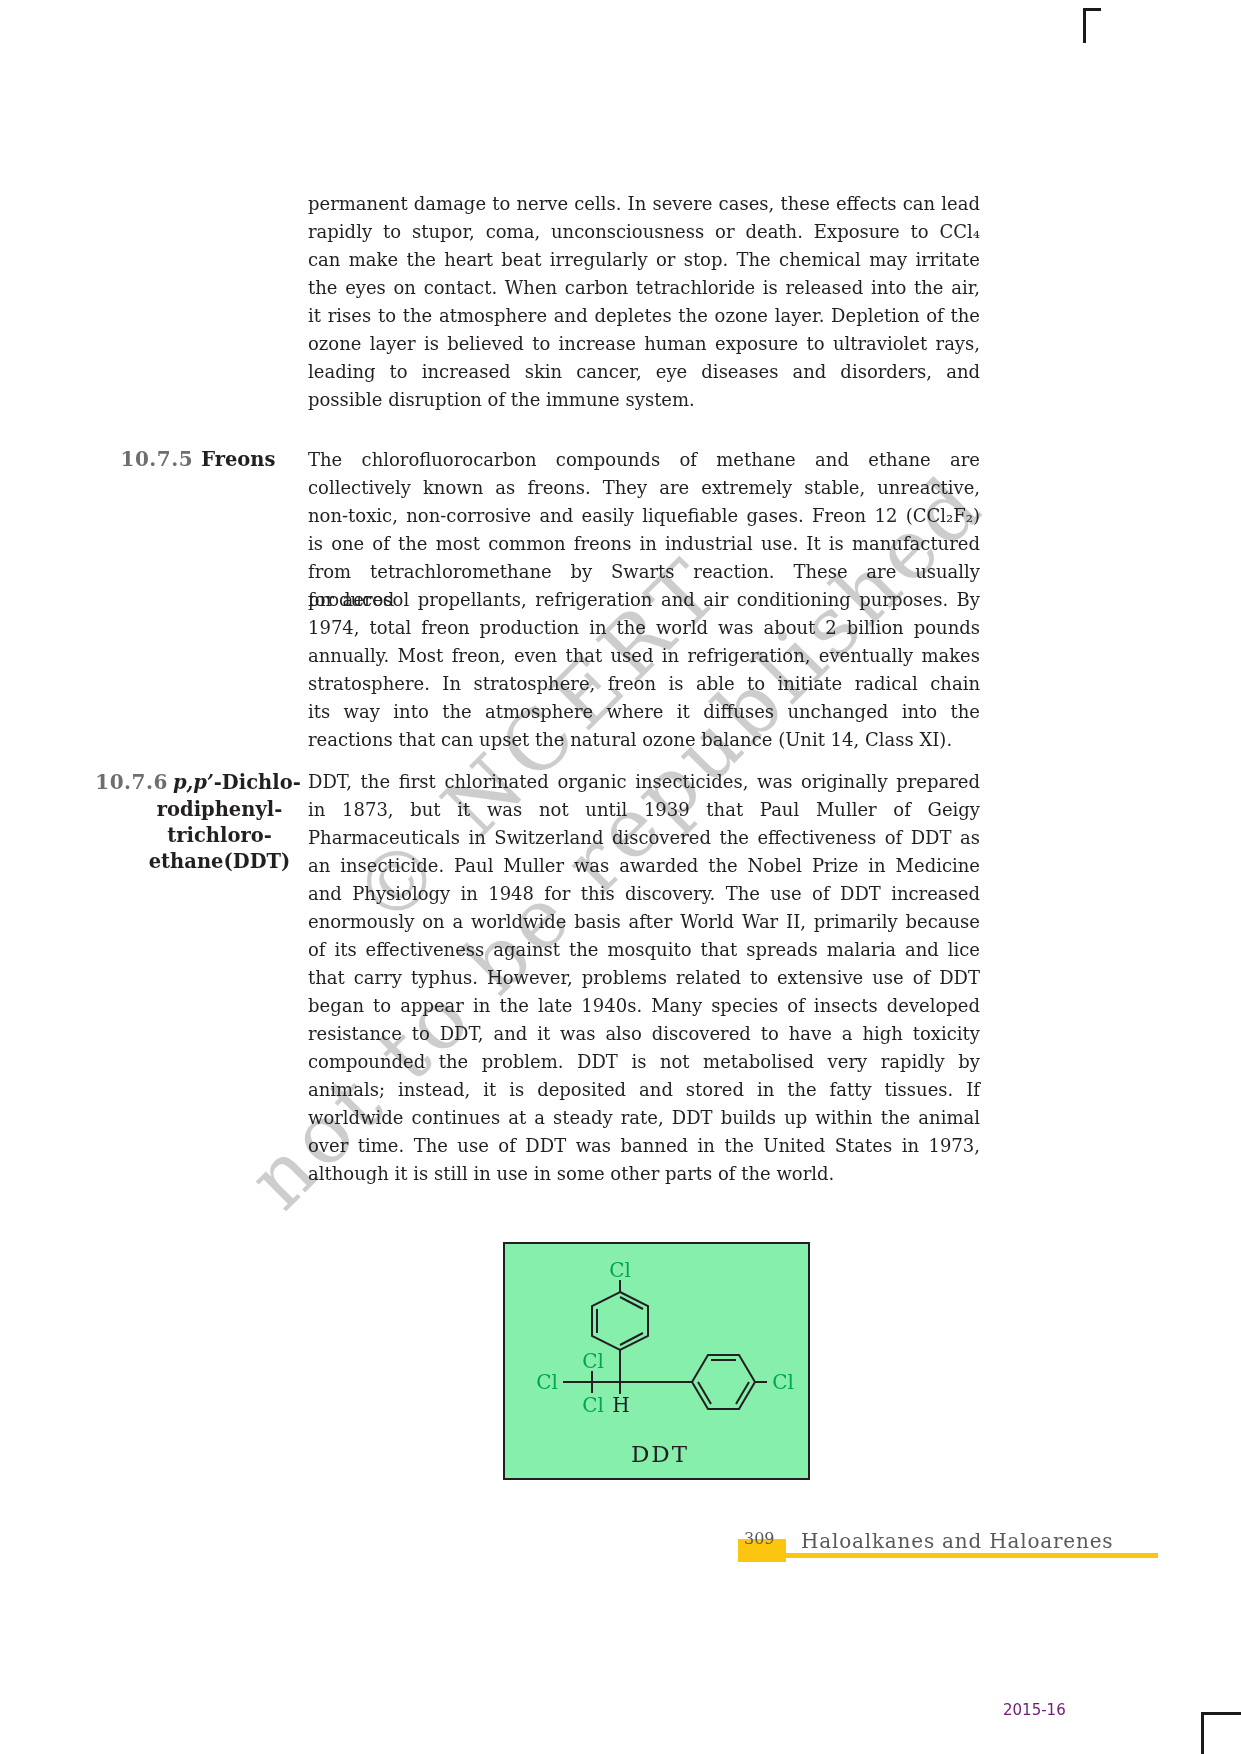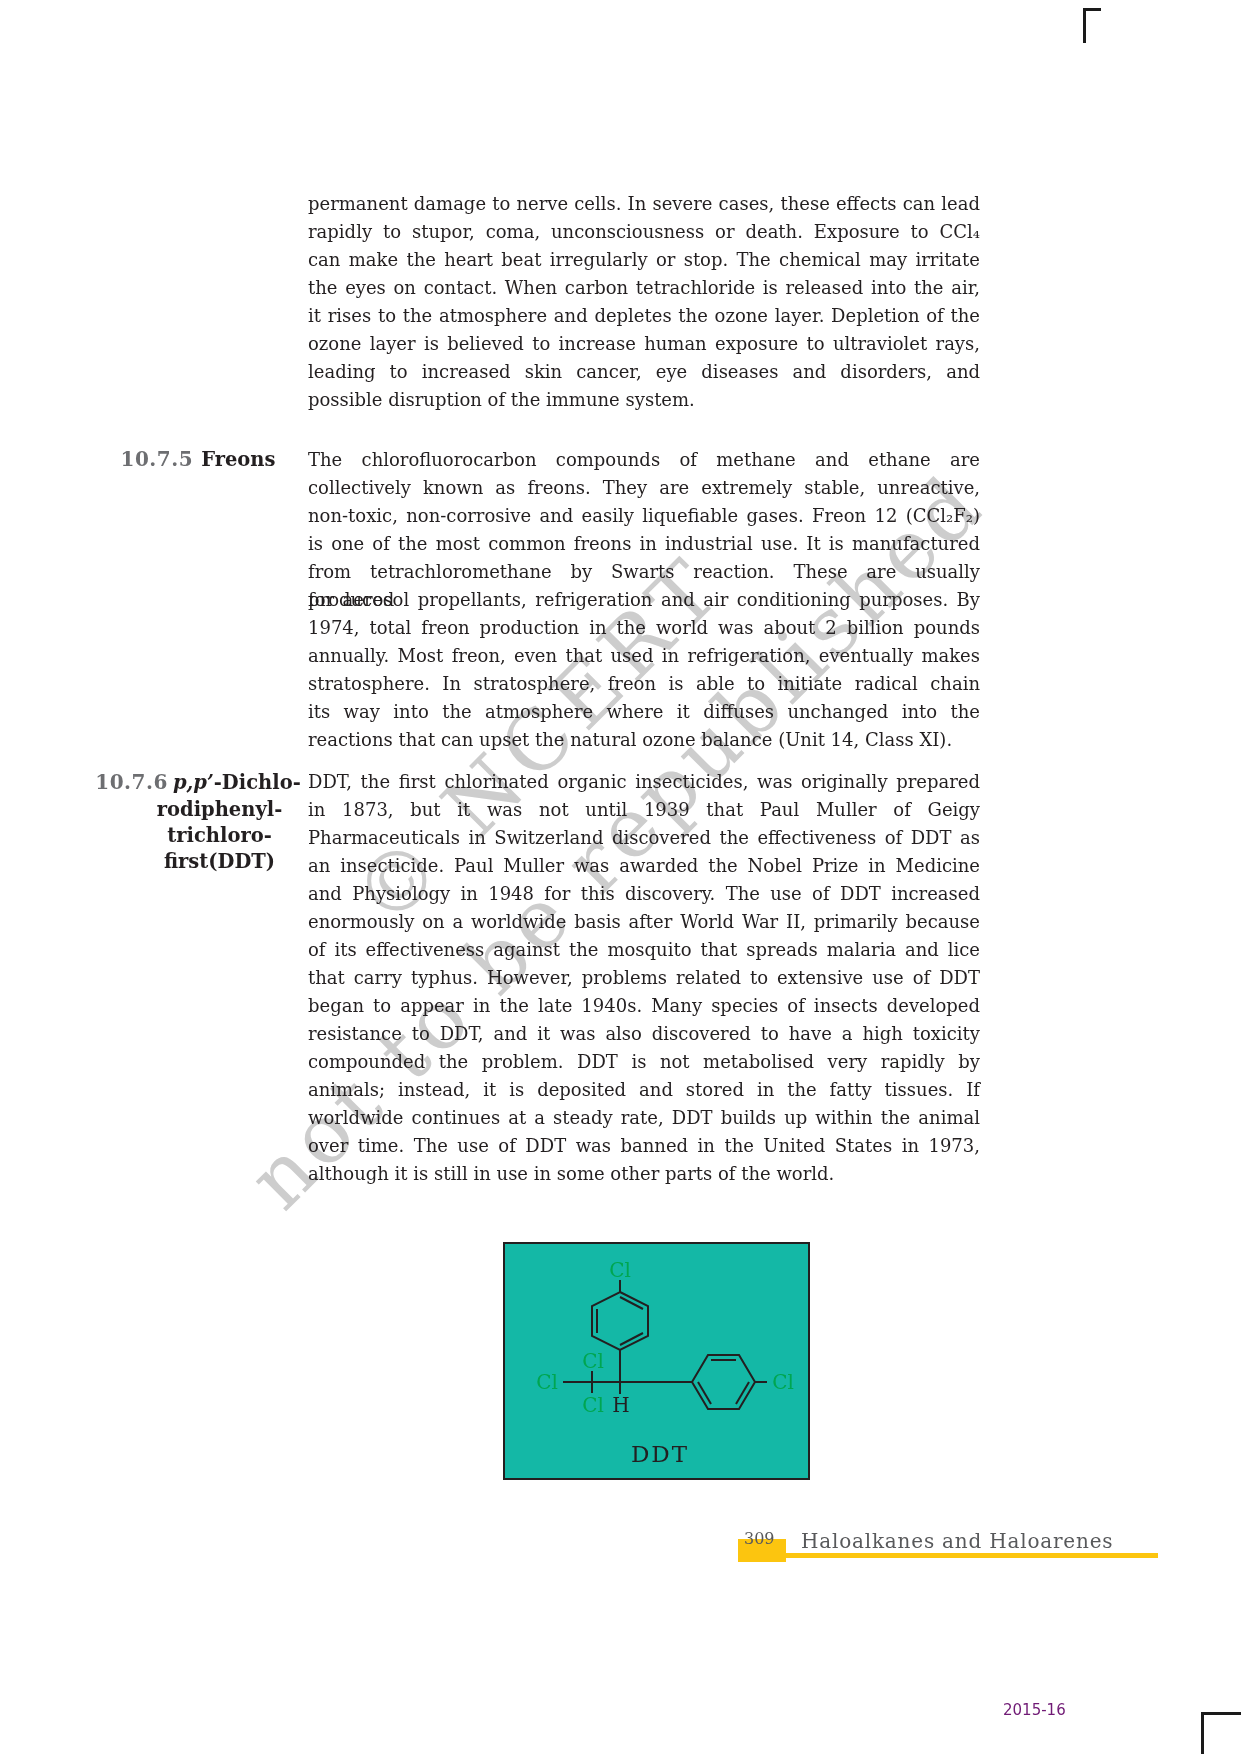--- a/index.html
+++ b/index.html
@@ -33,21 +33,21 @@
   .shline { line-height:26px; }
   .shline.indent { margin-left:43px; }
   .sec-num { font-weight:bold; font-size:20px; color:var(--section-number-gray,#6d6e71); letter-spacing:0.5px; }
   .sec-title { font-weight:bold; font-size:19.5px; color:var(--ink,#231f20); }
   .sec-title .chem-prefix { font-style:italic; }
   .sh1 .sec-title { margin-left:8px; }
 
   
   .figure-box {
     position:absolute; left:503px; top:1242px; width:307px; height:238px;
-    border:2px solid var(--ink,#231f20); box-sizing:border-box; z-index:2; background:#14b8a6;
+    border:2px solid var(--ink,#231f20); box-sizing:border-box; z-index:2; background:#86efac;
   }
   .ddt-svg { position:absolute; left:0; top:0; }
   .ddt-svg text { font-family:"DejaVu Serif","Liberation Serif",serif; font-size:20px; text-anchor:middle; }
   .ddt-svg text.cl { fill:var(--chlorine-green,#00a651); }
   .ddt-svg text.atom { fill:var(--ink,#231f20); }
   .ddt-svg text.caption { font-size:23px; letter-spacing:2px; fill:var(--ink,#231f20); }
 
   
   .pg-highlight { position:absolute; left:738px; top:1539px; width:48px; height:23px;
     background:var(--highlight-yellow,#fcc50f); z-index:1; }
@@ -108,21 +108,21 @@
       <div class="tline last">reactions that can upset the natural ozone balance (Unit 14, Class XI).</div>
     </div>
 
   <div class="sec-head sh2">
     <div class="shline">
       <span class="sec-num">10.7.6</span>
       <span class="sec-title"><span class="chem-prefix">p,p’</span><span>-Dichlo-</span></span>
     </div>
     <div class="shline indent sec-title">rodiphenyl-</div>
     <div class="shline indent sec-title">trichloro-</div>
-    <div class="shline indent sec-title">first(DDT)</div>
+    <div class="shline indent sec-title">ethane(DDT)</div>
   </div>
   <div class="para p3">
       <div class="tline">DDT, the first chlorinated organic insecticides, was originally prepared</div>
       <div class="tline">in 1873, but it was not until 1939 that Paul Muller of Geigy</div>
       <div class="tline">Pharmaceuticals in Switzerland discovered the effectiveness of DDT as</div>
       <div class="tline">an insecticide. Paul Muller was awarded the Nobel Prize in Medicine</div>
       <div class="tline">and Physiology in 1948 for this discovery. The use of DDT increased</div>
       <div class="tline">enormously on a worldwide basis after World War II, primarily because</div>
       <div class="tline">of its effectiveness against the mosquito that spreads malaria and lice</div>
       <div class="tline">that carry typhus. However, problems related to extensive use of DDT</div>

